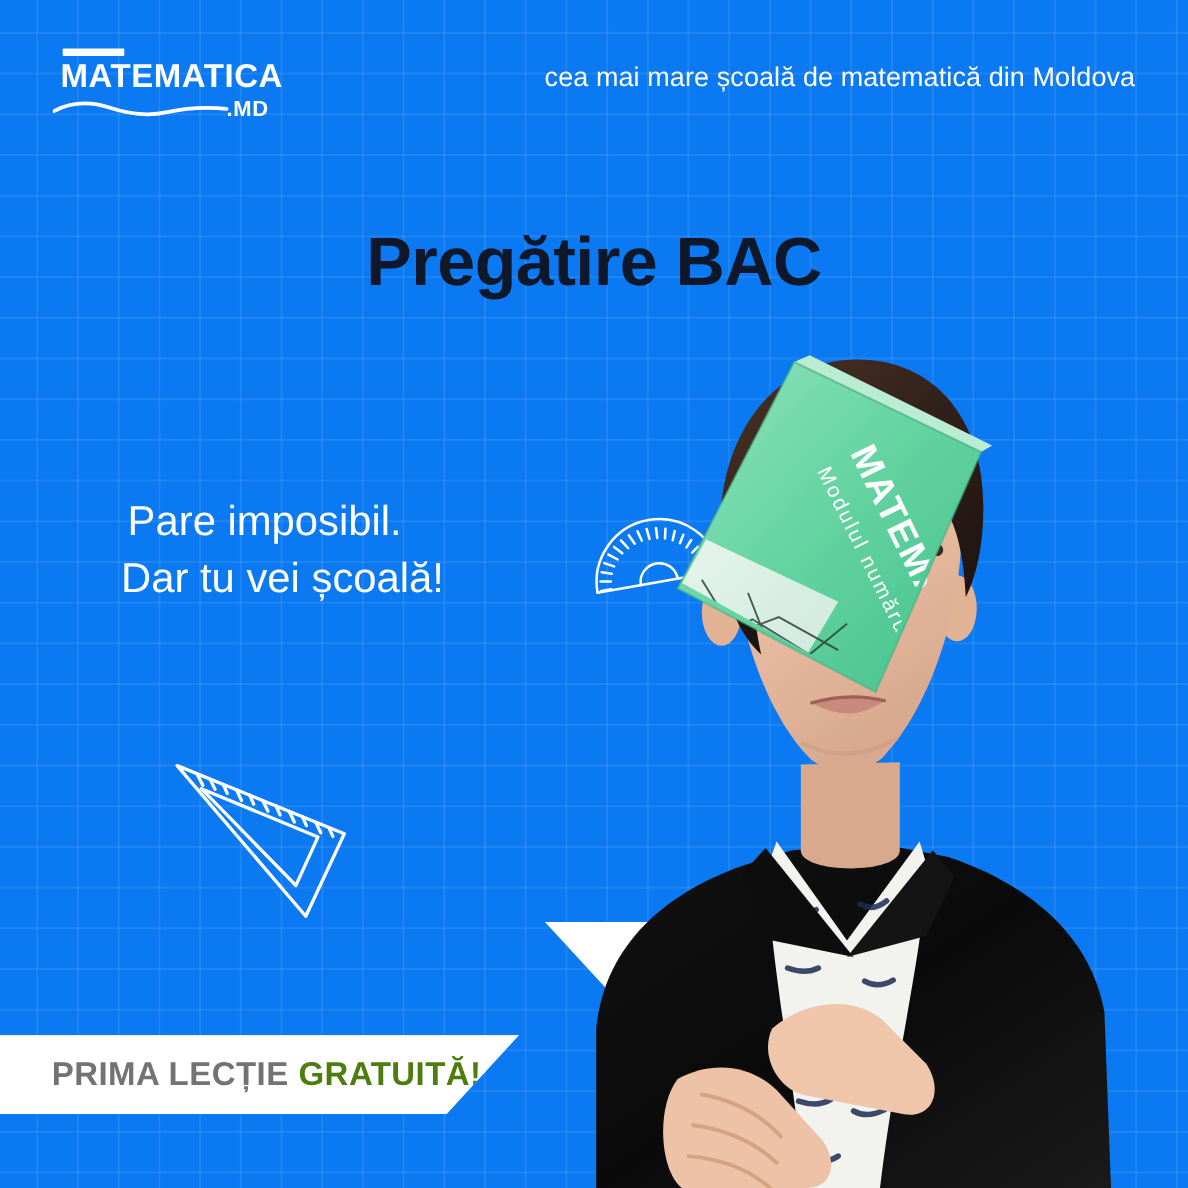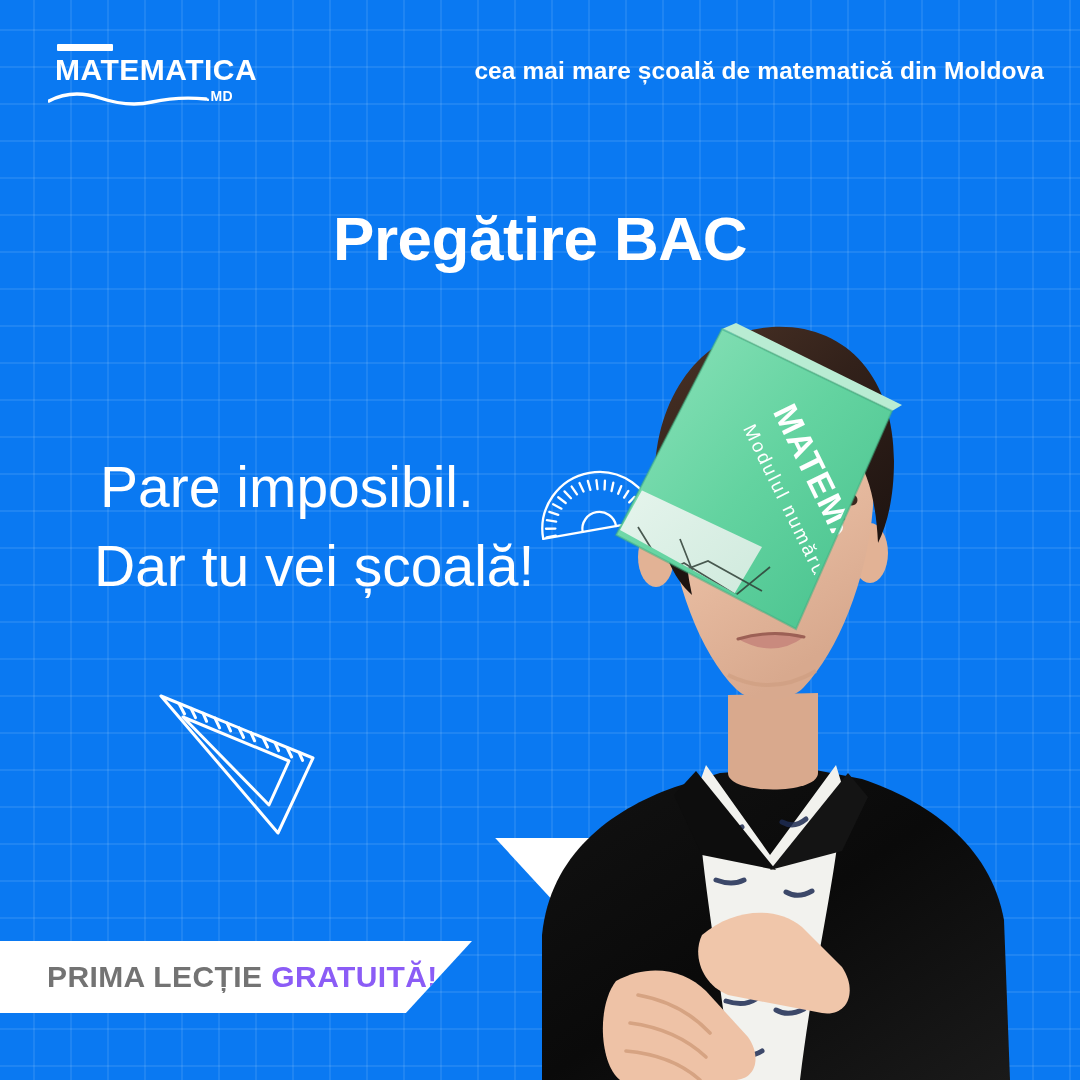--- a/index.html
+++ b/index.html
@@ -27,41 +27,41 @@
   #logo .bar{
     position:absolute;left:9px;top:0;width:56px;height:7px;background:#fff;border-radius:1px;
   }
   #logo .word{
     position:absolute;left:7px;top:11px;
     color:#fff;font-weight:700;font-size:30px;letter-spacing:0.5px;line-height:1;
     font-family:"Liberation Sans", sans-serif;
   }
   #logo .wave{position:absolute;left:0;top:46px;width:162px;height:18px;}
   #logo .md{
-    position:absolute;left:158px;top:44px;color:#fff;font-weight:700;font-size:14px;letter-spacing:0.5px;
+    position:absolute;left:158px;top:44px;color:#fff;font-weight:700;font-size:20px;letter-spacing:0.5px;
   }
   
   #tagline{
-    position:absolute;right:36px;top:57px;
-    color:#ffffff;font-size:24.5px;font-weight:700;letter-spacing:0.1px;
+    position:absolute;right:48px;top:57px;
+    color:#ffffff;font-size:24.5px;font-weight:400;letter-spacing:0.1px;
     white-space:nowrap;
   }
   
   #headline{
     position:absolute;left:0;right:0;top:203px;
     text-align:center;
-    color:#ffffff;
+    color:#0f172a;
     font-size:62px;font-weight:700;letter-spacing:-0.5px;
     padding-right:0;
   }
   #headline .inner{display:inline-block;transform:translateX(-0px);}
   
   #slogan{
-    position:absolute;left:100px;top:448px;
-    color:#ffffff;font-size:57px;line-height:1.38;font-weight:400;
+    position:absolute;left:116px;top:448px;
+    color:#ffffff;font-size:38px;line-height:1.38;font-weight:400;
   }
   #slogan .l2{display:block;margin-left:-6px;}
   
   #protractor{position:absolute;left:534px;top:455px;width:130px;height:90px;}
   #setsquare{position:absolute;left:150px;top:678px;width:175px;height:165px;}
   
   #person{position:absolute;left:470px;top:295px;width:610px;height:785px;}
   .ph{position:absolute;}
   
   #wedge{
@@ -73,21 +73,21 @@
   #banner{
     position:absolute;left:0;top:941px;width:472px;height:72px;
     background:#ffffff;
     clip-path:polygon(0 0, 100% 0, 86% 100%, 0 100%);
     display:flex;align-items:center;
   }
   #banner .txt{
     margin-left:47px;font-size:30px;font-weight:700;letter-spacing:0.4px;white-space:nowrap;
   }
   #banner .p1{color:#737373;}
-  #banner .p2{color:#8b5cf6;margin-left:9px;}
+  #banner .p2{color:#4d7c0f;margin-left:9px;}
 </style>
 </head>
 <body>
 
 <div id="poster">
 
   <div id="grid"></div>
 
   <div id="logo">
     <div class="bar"></div>

